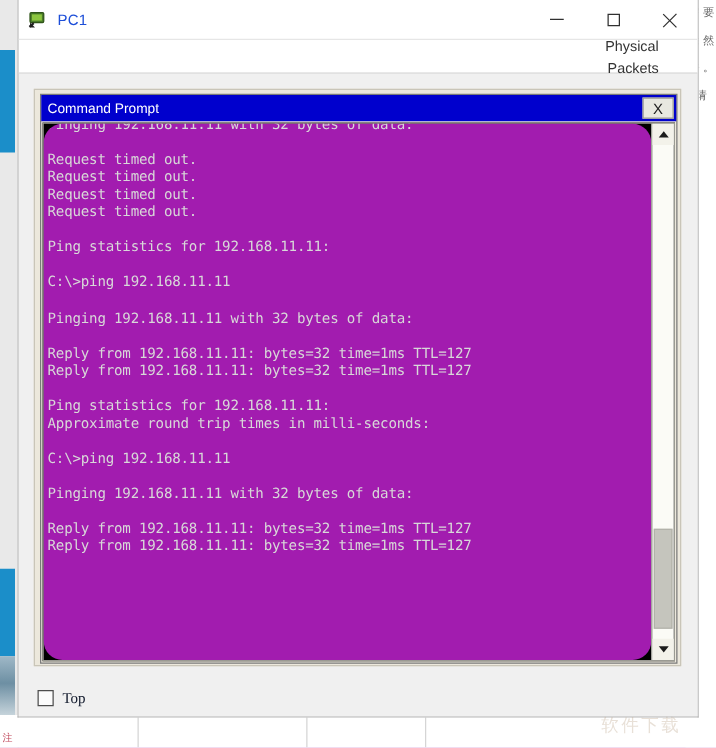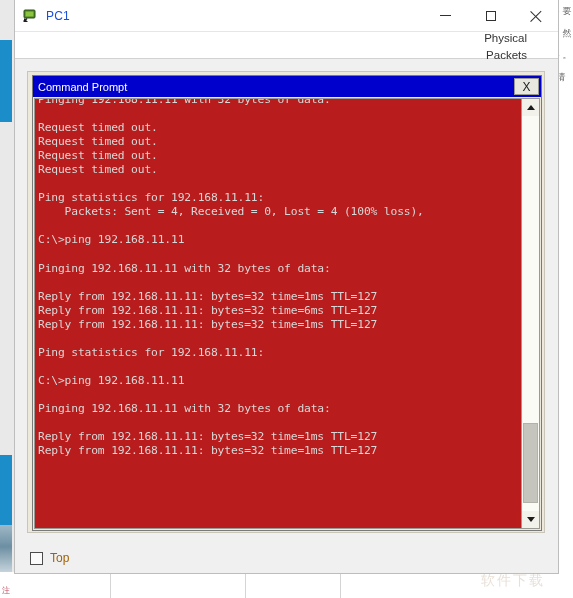--- a/index.html
+++ b/index.html
@@ -233,23 +233,24 @@
     left: 1px; top: 22px;
     width: 506px;
     height: 431px;
     display: flex;
     background: #000000;
     box-sizing: border-box;
     border: 1px solid #9a9a92;
   }
   #terminal {
     flex: 1;
-    background: #b91c1c;
+    background: #a21caf;
     overflow: hidden;
     position: relative;
+    border-radius: 15px;
   }
   #terminal-inner {
     position: absolute;
     left: 3px;
     top: -6px;
     width: 100%;
   }
   .tline {
     font-family: "DejaVu Sans Mono", "Liberation Mono", monospace;
     font-size: 11.3px;
@@ -311,21 +312,22 @@
   #top-checkbox {
     width: 13px; height: 13px;
     border: 1px solid #4c4c4c;
     background: #fbfbfb;
     box-sizing: border-box;
     margin-right: 7px;
     cursor: default;
   }
   #top-label {
     font-size: 12px;
-    color: #a16207;
+    color: #0f172a;
+    font-family: Liberation Serif, serif;
   }
 
   
   #watermark {
     position: absolute;
     right: 28px;
     bottom: 8px;
     font-size: 14px;
     color: rgba(190,165,140,0.35);
     font-family: "DejaVu Sans", sans-serif;
@@ -398,31 +400,30 @@
           <div id="terminal">
             <div id="terminal-inner">
                 <div class="tline">Pinging 192.168.11.11 with 32 bytes of data:</div>
                 <div class="tline blank"> </div>
                 <div class="tline">Request timed out.</div>
                 <div class="tline">Request timed out.</div>
                 <div class="tline">Request timed out.</div>
                 <div class="tline">Request timed out.</div>
                 <div class="tline blank"> </div>
                 <div class="tline">Ping statistics for 192.168.11.11:</div>
-                <div class="tline">    Packets: Sent = 4, Received = 0, Lost = 4 (100% loss),</div>
                 <div class="tline blank"> </div>
                 <div class="tline">C:\&gt;ping 192.168.11.11</div>
                 <div class="tline blank"> </div>
                 <div class="tline">Pinging 192.168.11.11 with 32 bytes of data:</div>
                 <div class="tline blank"> </div>
                 <div class="tline">Reply from 192.168.11.11: bytes=32 time=1ms TTL=127</div>
-                <div class="tline">Reply from 192.168.11.11: bytes=32 time=6ms TTL=127</div>
                 <div class="tline">Reply from 192.168.11.11: bytes=32 time=1ms TTL=127</div>
                 <div class="tline blank"> </div>
                 <div class="tline">Ping statistics for 192.168.11.11:</div>
+                <div class="tline">Approximate round trip times in milli-seconds:</div>
                 <div class="tline blank"> </div>
                 <div class="tline">C:\&gt;ping 192.168.11.11</div>
                 <div class="tline blank"> </div>
                 <div class="tline">Pinging 192.168.11.11 with 32 bytes of data:</div>
                 <div class="tline blank"> </div>
                 <div class="tline">Reply from 192.168.11.11: bytes=32 time=1ms TTL=127</div>
                 <div class="tline">Reply from 192.168.11.11: bytes=32 time=1ms TTL=127</div>
               </div>
           </div>
 

